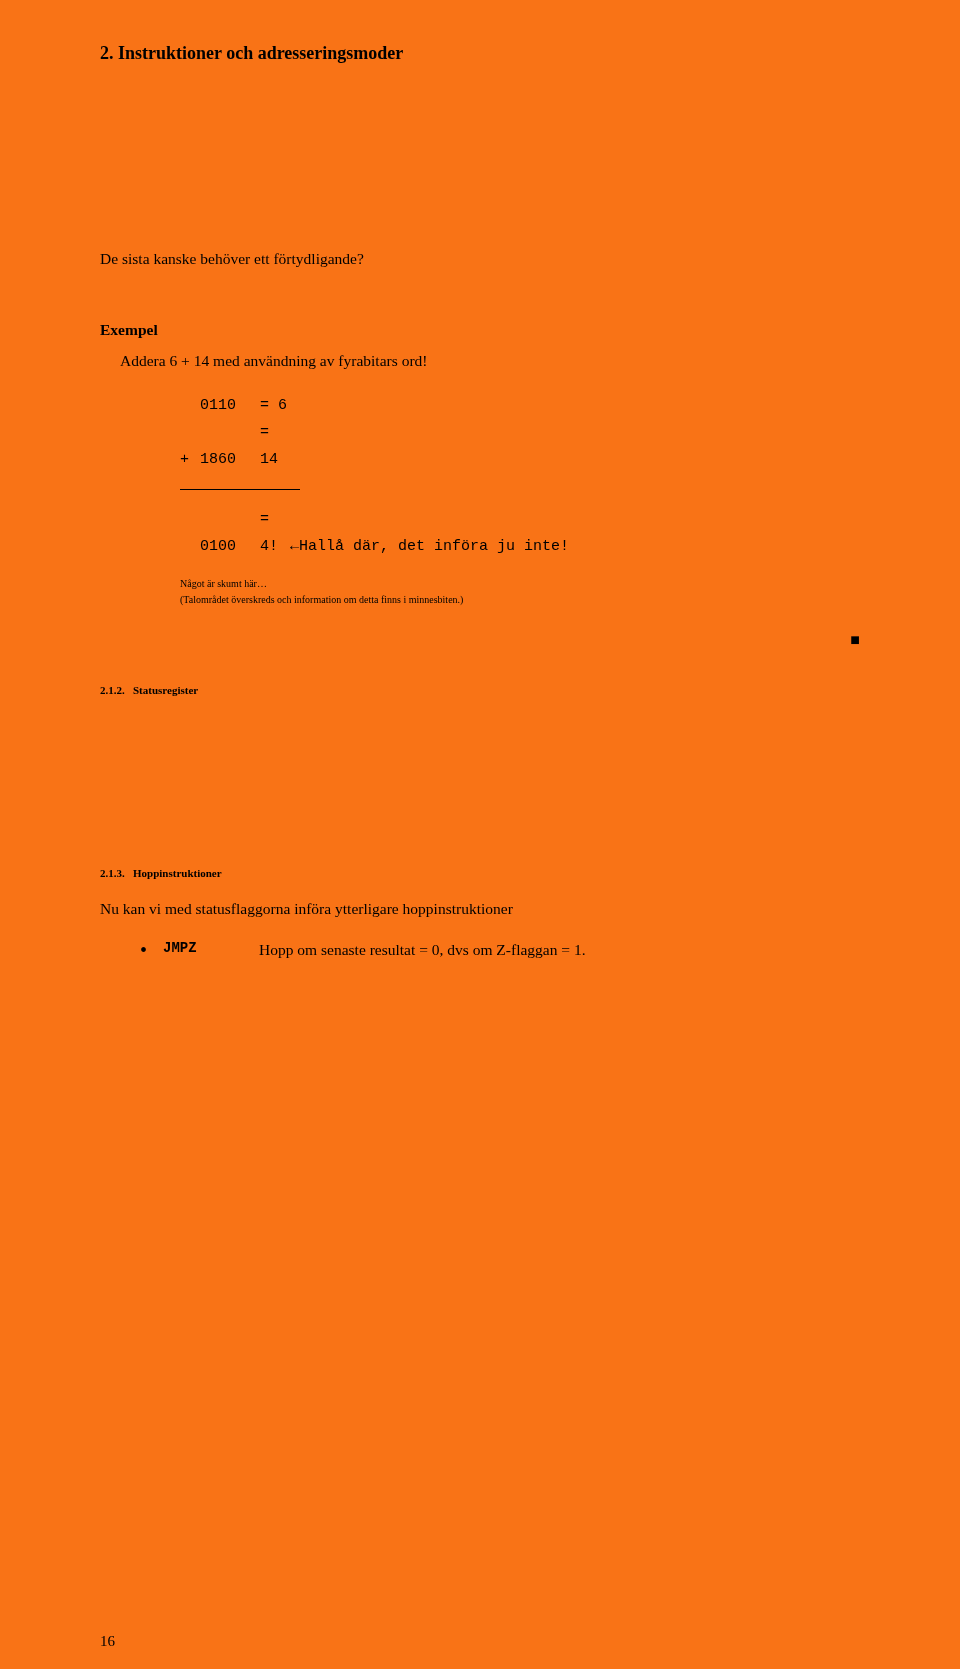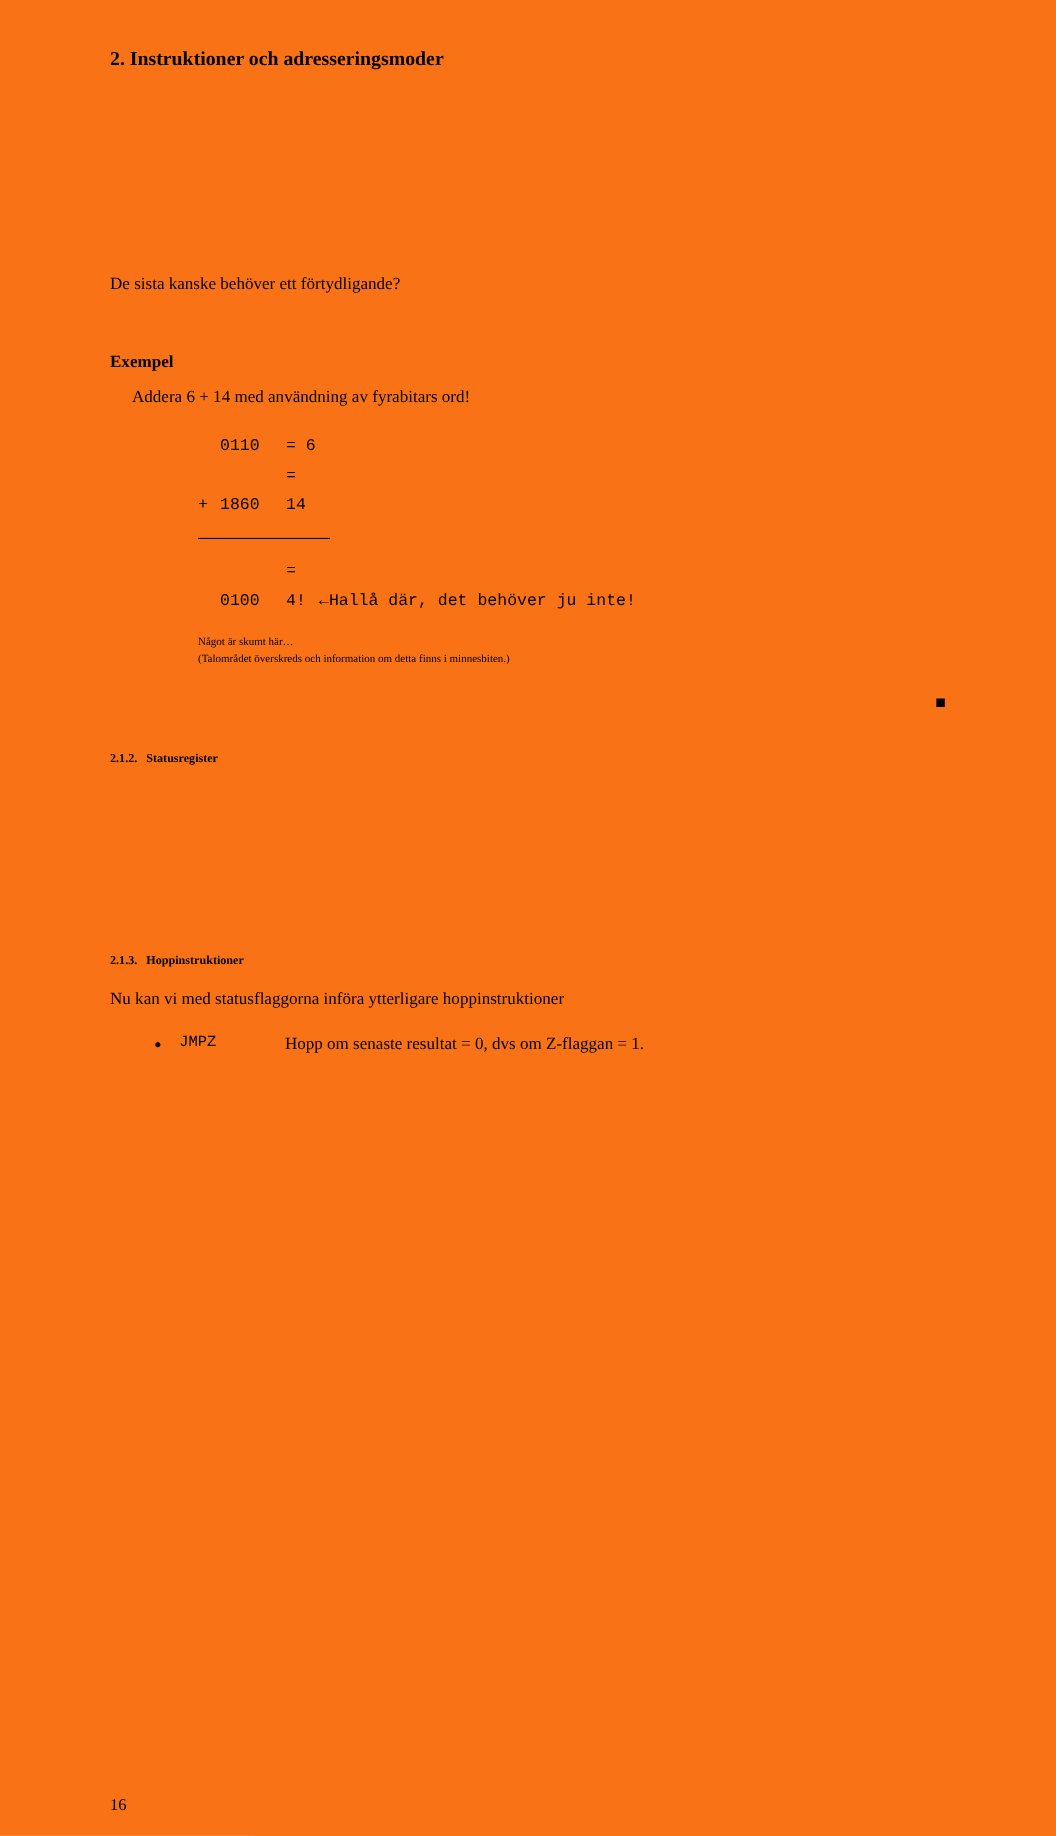--- a/index.html
+++ b/index.html
@@ -130,21 +130,21 @@
     .bullet-dot {
       font-size: 20px;
       line-height: 1.2;
     }
 
     .bullet-term {
       font-family: 'Courier New', Courier, monospace;
       font-size: 14px;
       min-width: 80px;
       display: inline-block;
-      font-weight: normal;
+      font-weight: bold;
     }
 
     .bullet-description {
       flex: 1;
       line-height: 1.6;
     }
 
     .page-number {
       position: absolute;
       bottom: 17px;
@@ -181,21 +181,21 @@
     </div>
   </div>
 
   <div class="math-separator-line"></div>
 
   <div class="math-block">
     <div class="math-row">
       <span class="plus-sign">&nbsp;</span>
       <span class="value">0100</span>
       <span class="equals">= 4!</span>
-      <span class="result">←Hallå där, det behöver ju inte!</span>
+      <span class="result">←Hallå där, det införa ju inte!</span>
     </div>
   </div>
 
   <div class="overflow-note">
     <div>Något är skumt här…</div>
     <div>(Talområdet överskreds och information om detta finns i minnesbiten.)</div>
   </div>
 
   <div style="text-align: right; margin-bottom: 20px;">■</div>
 

